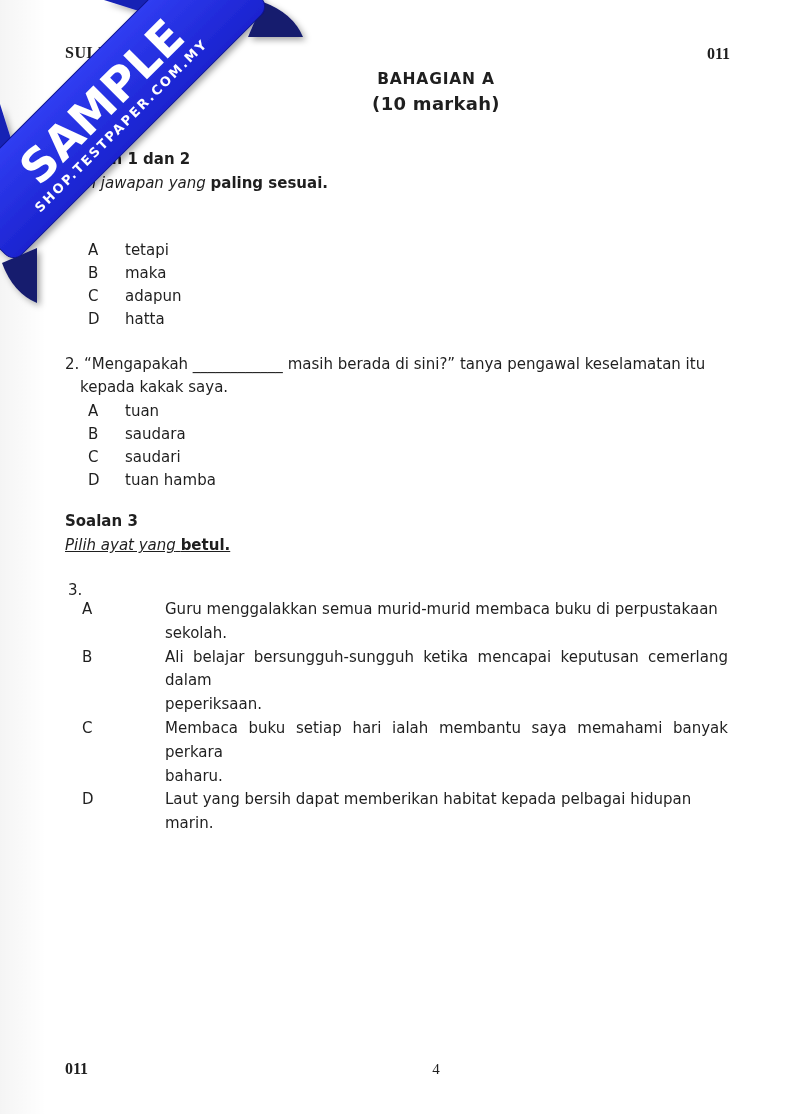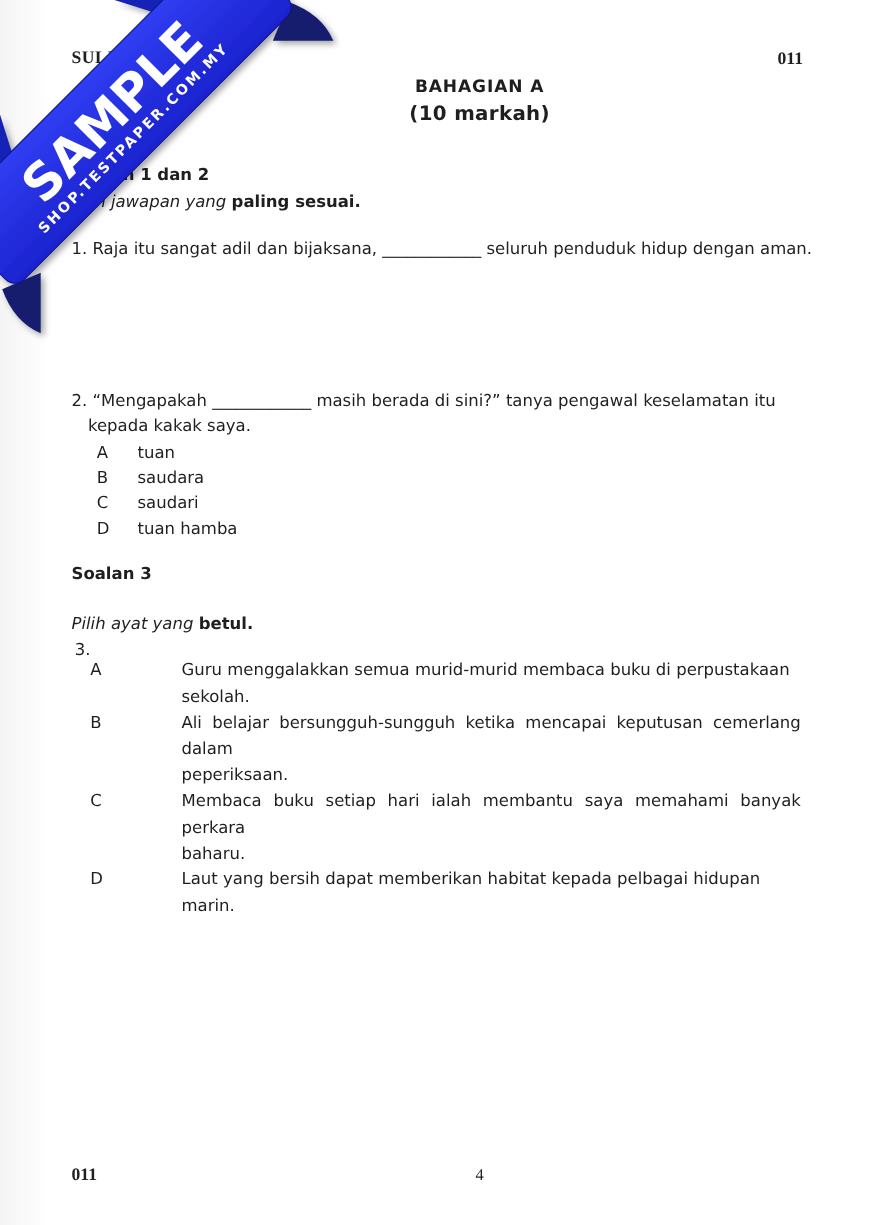--- a/index.html
+++ b/index.html
@@ -22,21 +22,21 @@
   .h-s12{left:65px;top:148px;}
   .instr-s12{left:65px;top:172px;}
   .q1{left:65px;top:215px;white-space:nowrap;}
   .q1opts{left:88px;top:239px;}
   .q2{left:65px;top:353px;}
   .q2 .wrapline{margin-left:15px;}
   .q2opts{left:88px;top:400px;}
   .optrow{line-height:23px;white-space:nowrap;}
   .optletter{display:inline-block;width:37px;}
   .h-s3{left:65px;top:510px;}
-  .instr-s3{left:65px;top:556px;}
+  .instr-s3{left:65px;top:534px;text-decoration:underline;}
   .q3num{left:68px;top:579px;}
   .s3opts{left:82px;top:598px;width:646px;}
   .s3row{display:flex;line-height:23.8px;align-items:flex-start;}
   .s3letter{width:35px;flex:0 0 35px;}
   .s3text{width:611px;margin-left:48px;}
   .jline{text-align:justify;text-align-last:justify;}
   .foot-code{left:65px;top:1060px;font-size:16px;font-weight:bold;}
   .foot-page{top:1061px;font-size:15px;}
   .ribbon{position:absolute;left:0;top:0;z-index:10;}
   .ribbon svg text{font-family:"DejaVu Sans",sans-serif;}
@@ -48,21 +48,26 @@
   <div class="edge-shade"></div>
 
   <div class="abs serif sulit">SULIT</div>
   <div class="abs serif code-top">011</div>
   <div class="abs center sec-title">BAHAGIAN A</div>
   <div class="abs center sec-marks">(10 markah)</div>
 
   <div class="abs txt b h-s12">Soalan 1 dan 2</div>
   <div class="abs txt instr-s12"><span class="i">Pilih jawapan yang</span><span> </span><span class="b">paling sesuai.</span></div>
 
-  <div class="abs txt q1"><span>1.</span><span> </span><span>Raja itu sangat adil dan bijaksana, ____________ seluruh penduduk hidup dengan aman.</span></div>
+  <div class="abs txt q1opts">
+    <div class="optrow"><span class="optletter">A</span><span>tetapi</span></div>
+    <div class="optrow"><span class="optletter">B</span><span>maka</span></div>
+    <div class="optrow"><span class="optletter">C</span><span>adapun</span></div>
+    <div class="optrow"><span class="optletter">D</span><span>hatta</span></div>
+  </div>
 
   <div class="abs txt q2">
     <div class="optrow"><span>2.</span><span> </span><span>“Mengapakah ____________ masih berada di sini?” tanya pengawal keselamatan itu</span></div>
     <div class="wrapline">kepada kakak saya.</div>
   </div>
   <div class="abs txt q2opts">
     <div class="optrow"><span class="optletter">A</span><span>tuan</span></div>
     <div class="optrow"><span class="optletter">B</span><span>saudara</span></div>
     <div class="optrow"><span class="optletter">C</span><span>saudari</span></div>
     <div class="optrow"><span class="optletter">D</span><span>tuan hamba</span></div>

